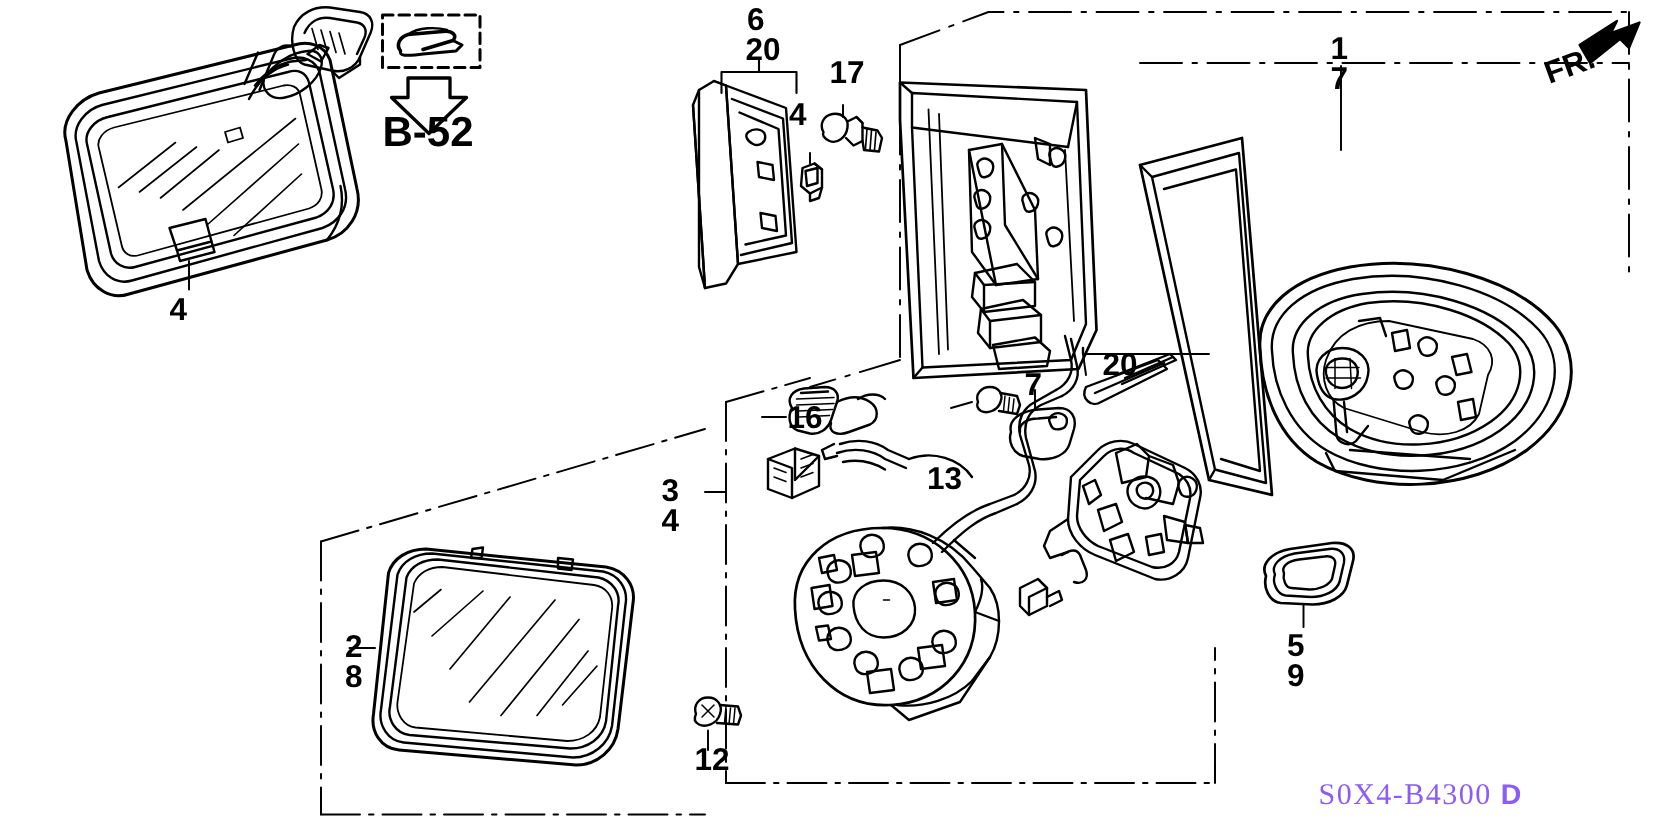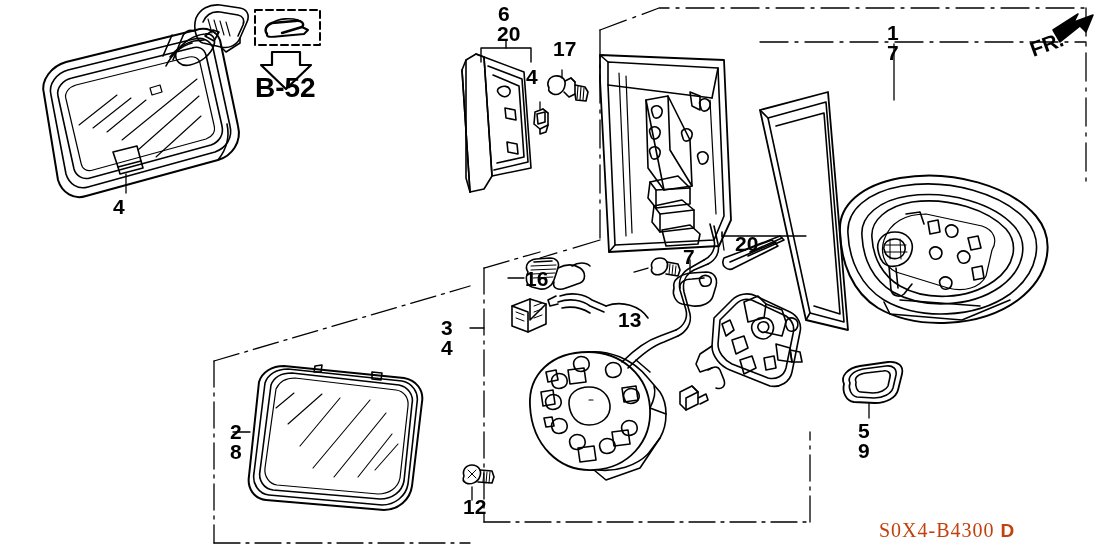--- a/index.html
+++ b/index.html
@@ -2,21 +2,21 @@
 <html><head>
 <meta charset="utf-8">
 <style>
   html,body{margin:0;padding:0;background:#fff;}
   body{width:1108px;height:553px;font-family:"Liberation Sans",sans-serif;overflow:hidden;}
   #stage{position:relative;width:1108px;height:553px;background:#fff;}
   #stage svg{position:absolute;top:0;left:0;}
   .num{position:absolute;font-family:"Liberation Sans",sans-serif;font-size:21px;font-weight:700;color:#000;line-height:1;letter-spacing:0px;white-space:nowrap;}
   .bcode{position:absolute;font-family:"Liberation Sans",sans-serif;font-size:28px;font-weight:700;color:#000;line-height:1;white-space:nowrap;}
   .fr{position:absolute;font-family:"Liberation Sans",sans-serif;font-size:21px;font-weight:700;color:#000;line-height:1;white-space:nowrap;transform:rotate(-20deg);transform-origin:left top;}
-  .pn{position:absolute;font-family:"Liberation Serif",serif;font-size:20px;color:#c2410c;line-height:1;white-space:nowrap;letter-spacing:1px;}
+  .pn{position:absolute;font-family:"Liberation Serif",serif;font-size:20px;color:#8b5cf6;line-height:1;white-space:nowrap;letter-spacing:1px;}
   .pn .sfx{font-family:"Liberation Sans",sans-serif;font-weight:700;font-size:19px;}
 </style>
 </head>
 <body>
 
 <div id="stage">
 
 <svg width="1108" height="553" viewBox="0 0 1108 553">
   <g fill="none" stroke="#000" stroke-width="1.6" stroke-linejoin="round" stroke-linecap="round">
 

